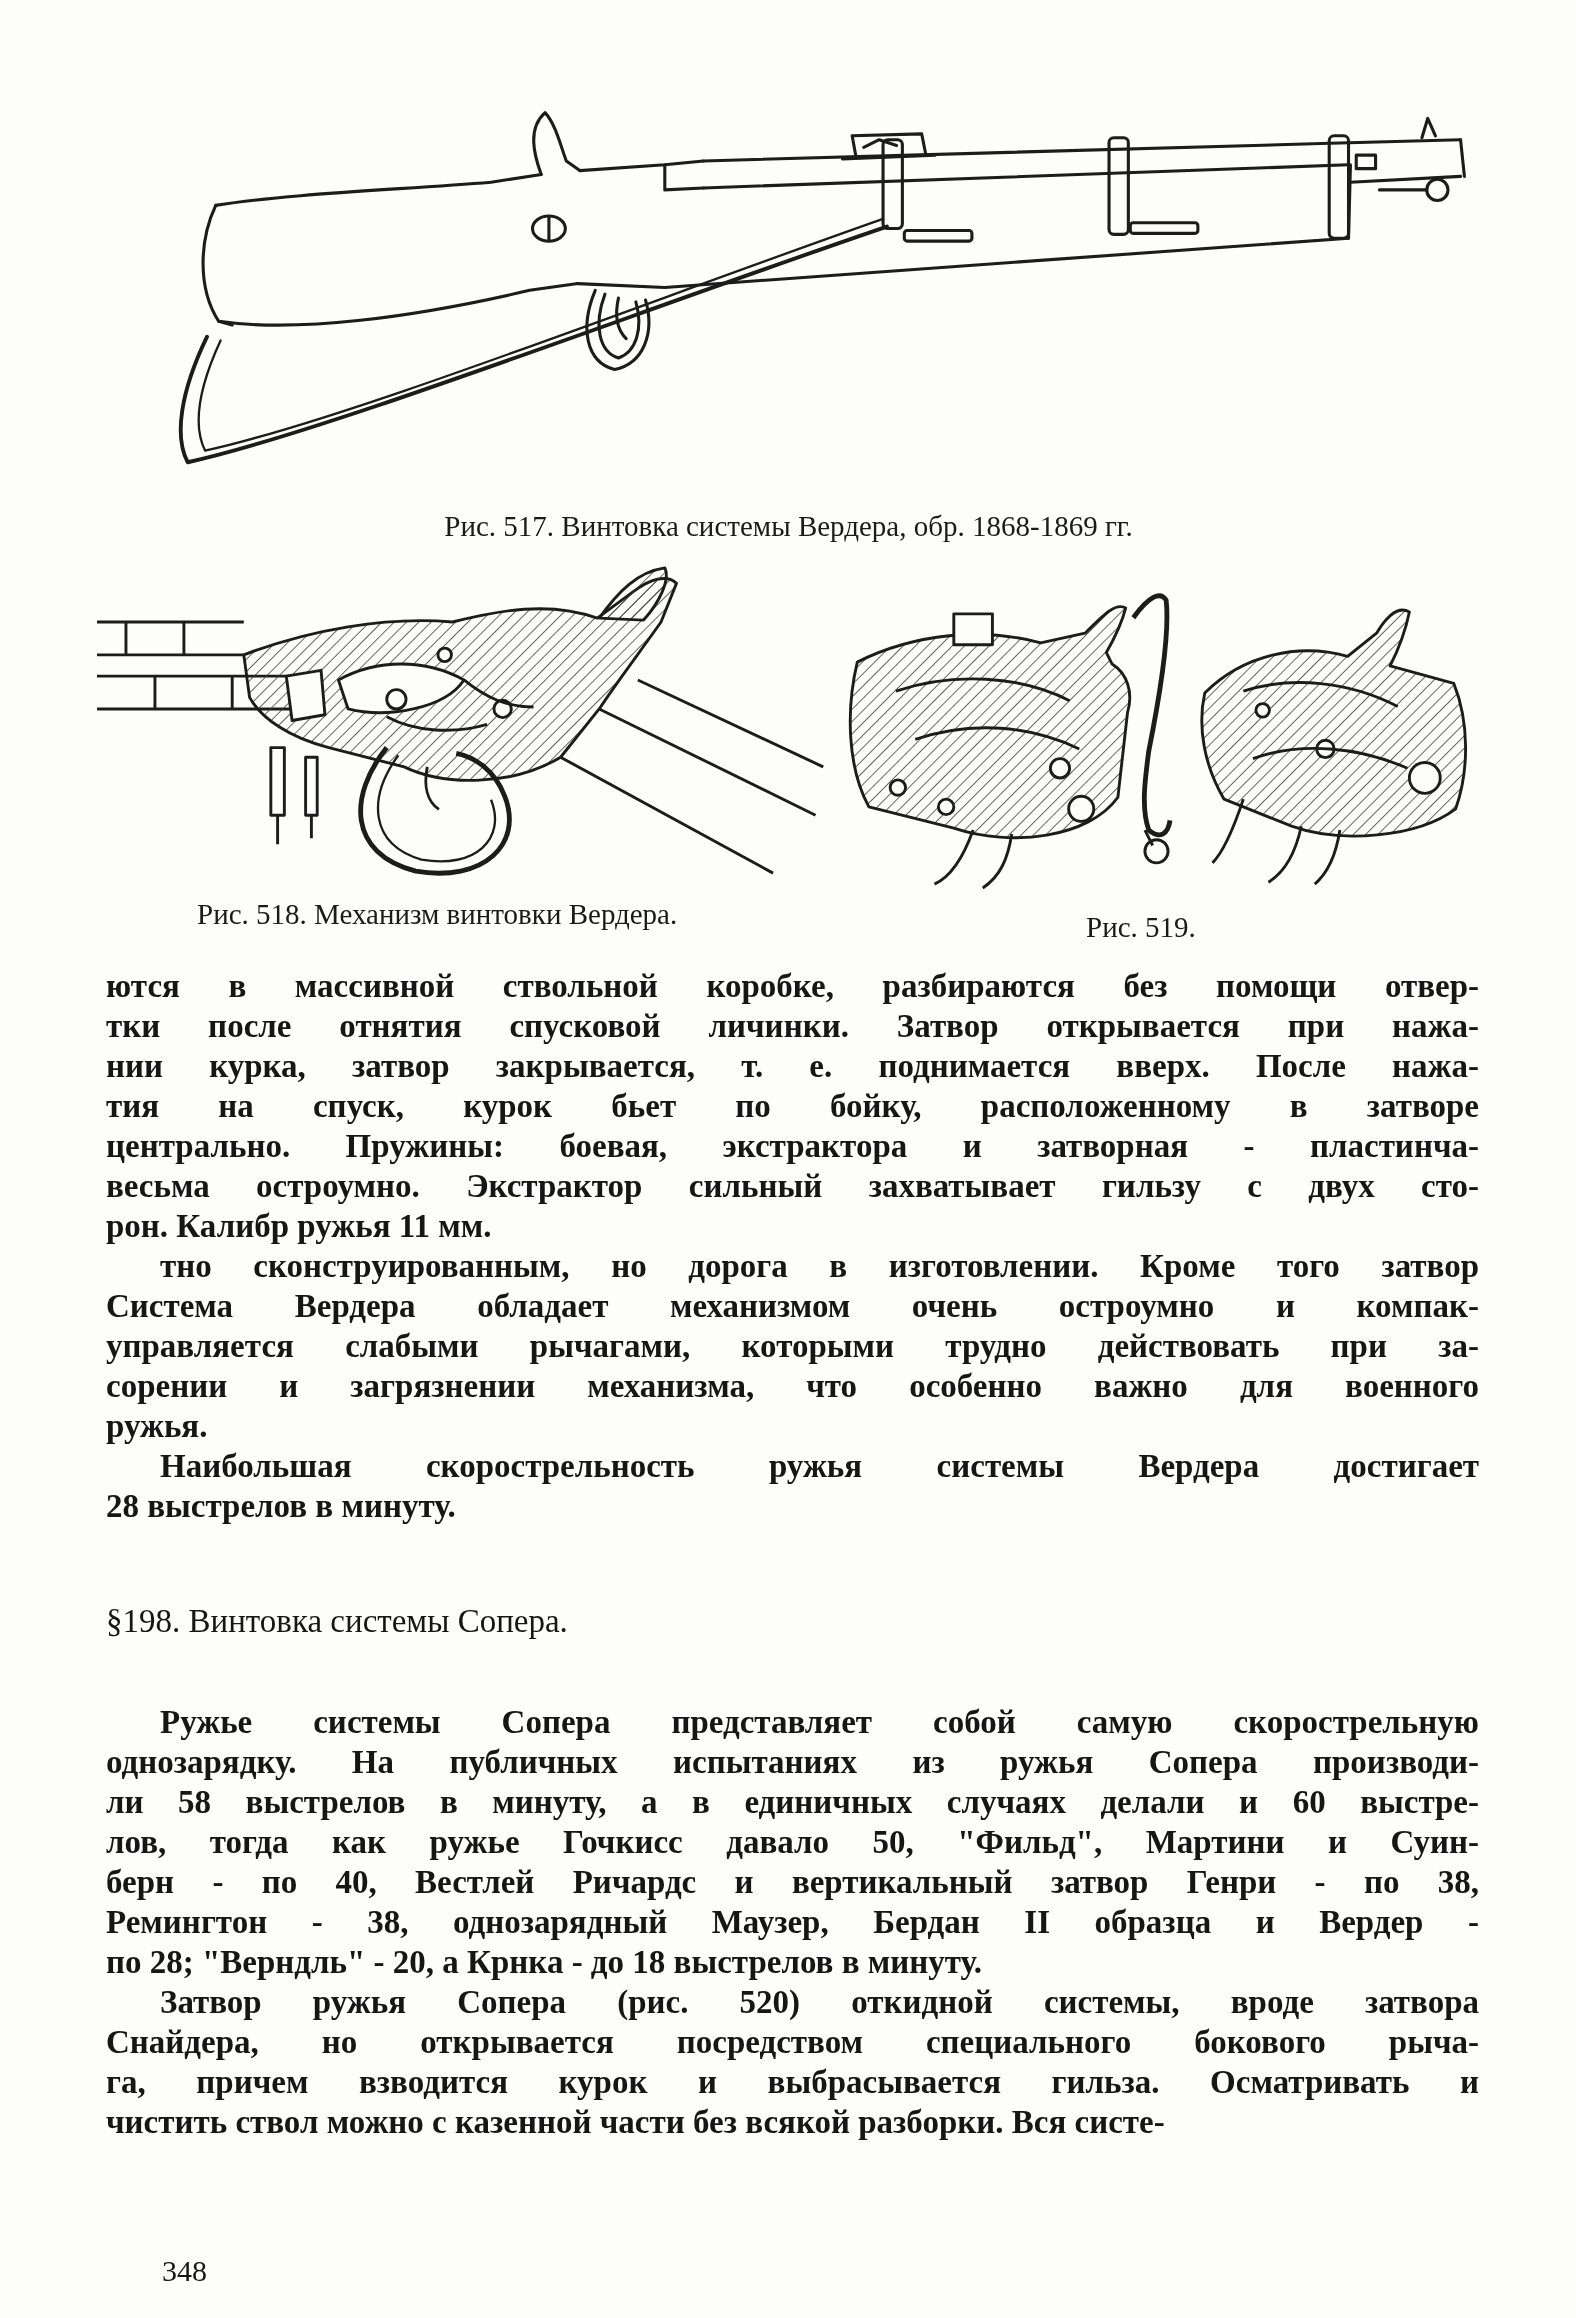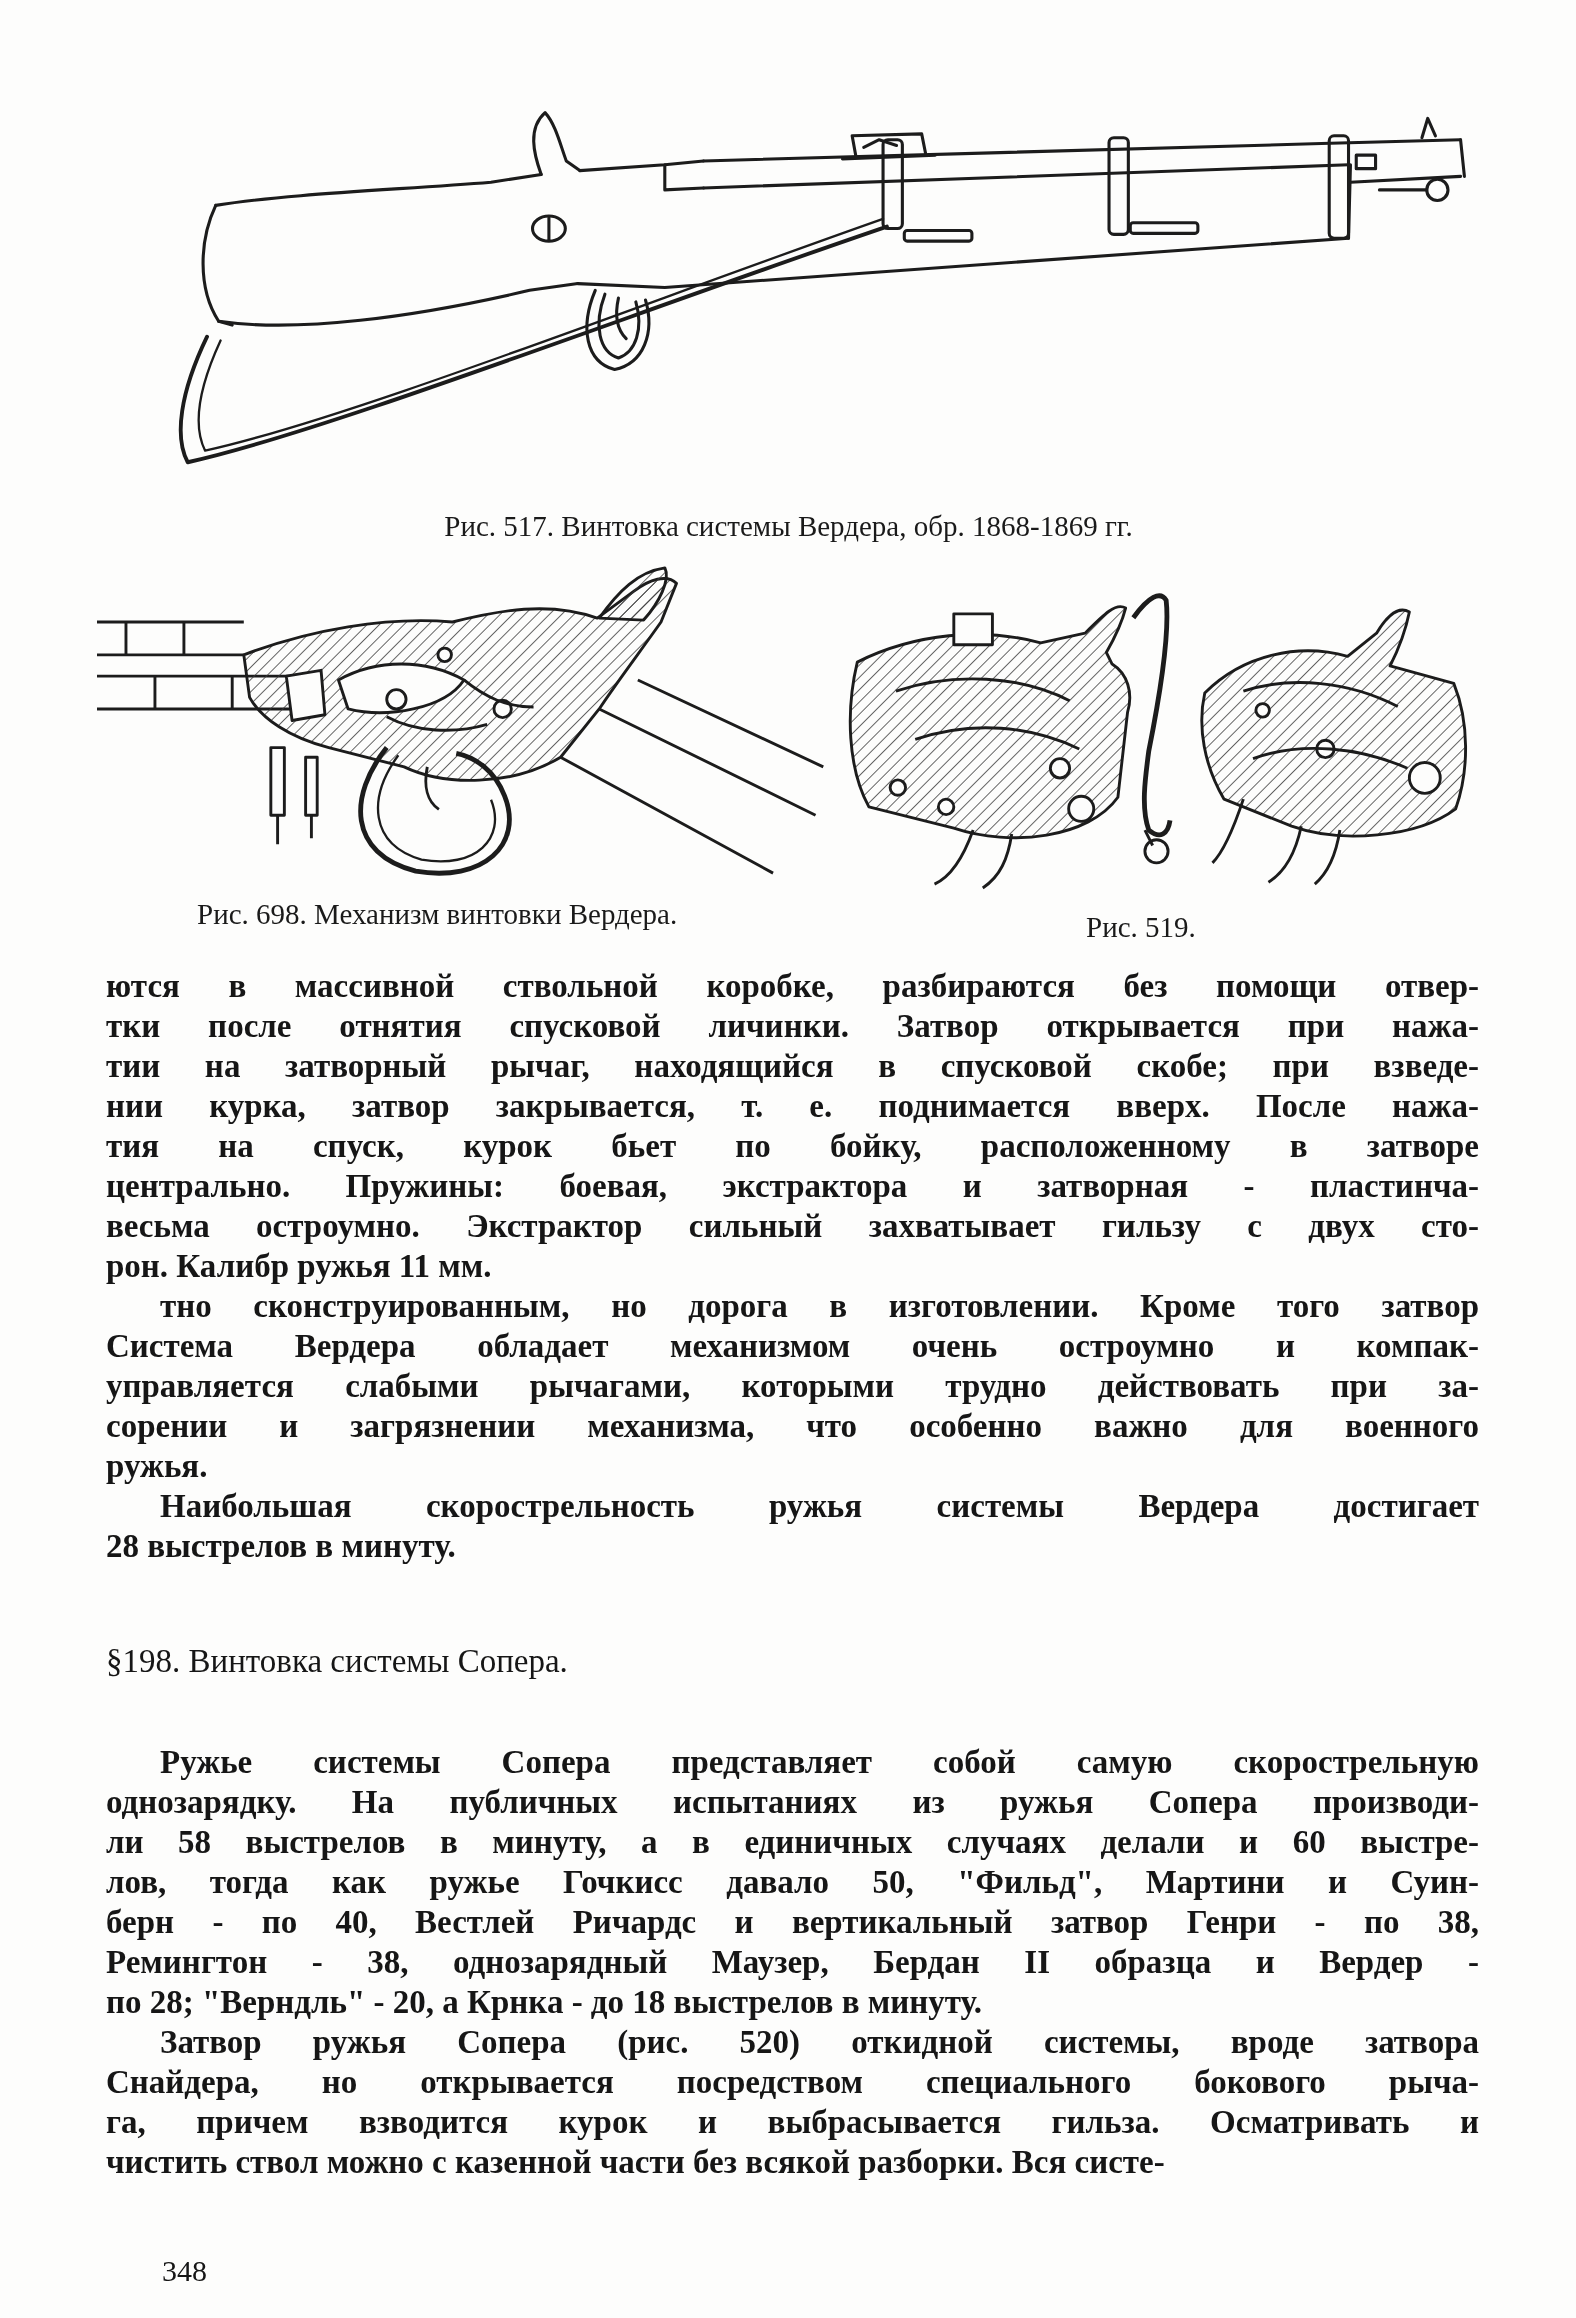--- a/index.html
+++ b/index.html
@@ -188,28 +188,27 @@
         <path d="M420,120 C470,104 530,110 580,136"></path>
         <path d="M430,190 C480,172 540,178 590,200"></path>
 
         <path d="M480,260 C474,288 462,308 446,318"></path>
         <path d="M520,264 C516,290 508,308 494,320"></path>
         <path d="M420,232 C410,262 400,286 388,298"></path>
       </g>
     </svg>
   </div>
 
-  <div class="caption caption-518">Рис. 698. Механизм винтовки Вердера.</div>
+  <div class="caption caption-518">Рис. 518. Механизм винтовки Вердера.</div>
   <div class="caption caption-519">Рис. 519.</div>
 
   <div class="body-text">
     <div class="paragraph">
         <div class="tline">ются в массивной ствольной коробке, разбираются без помощи отвер-</div>
         <div class="tline">тки после отнятия спусковой личинки. Затвор открывается при нажа-</div>
-        <div class="tline">тии на затворный рычаг, находящийся в спусковой скобе; при взведе-</div>
         <div class="tline">нии курка, затвор закрывается, т. е. поднимается вверх. После нажа-</div>
         <div class="tline">тия на спуск, курок бьет по бойку, расположенному в затворе</div>
         <div class="tline">центрально. Пружины: боевая, экстрактора и затворная - пластинча-</div>
         <div class="tline">весьма остроумно. Экстрактор сильный захватывает гильзу с двух сто-</div>
         <div class="tline tline-last">рон. Калибр ружья 11 мм.</div>
       </div>
     <div class="paragraph para-indent">
         <div class="tline">тно сконструированным, но дорога в изготовлении. Кроме того затвор</div>
         <div class="tline">Система Вердера обладает механизмом очень остроумно и компак-</div>
         <div class="tline">управляется слабыми рычагами, которыми трудно действовать при за-</div>

